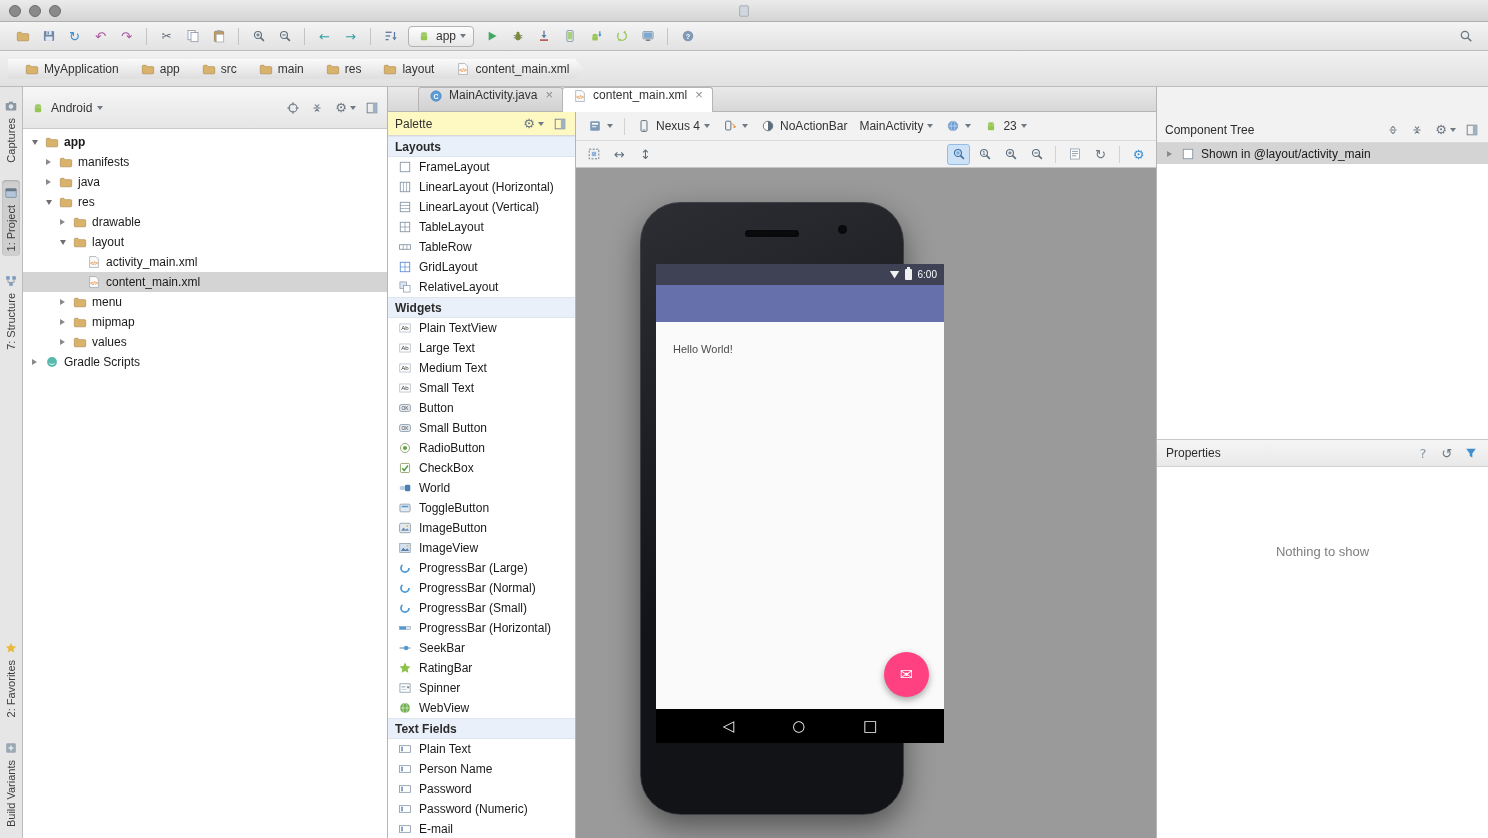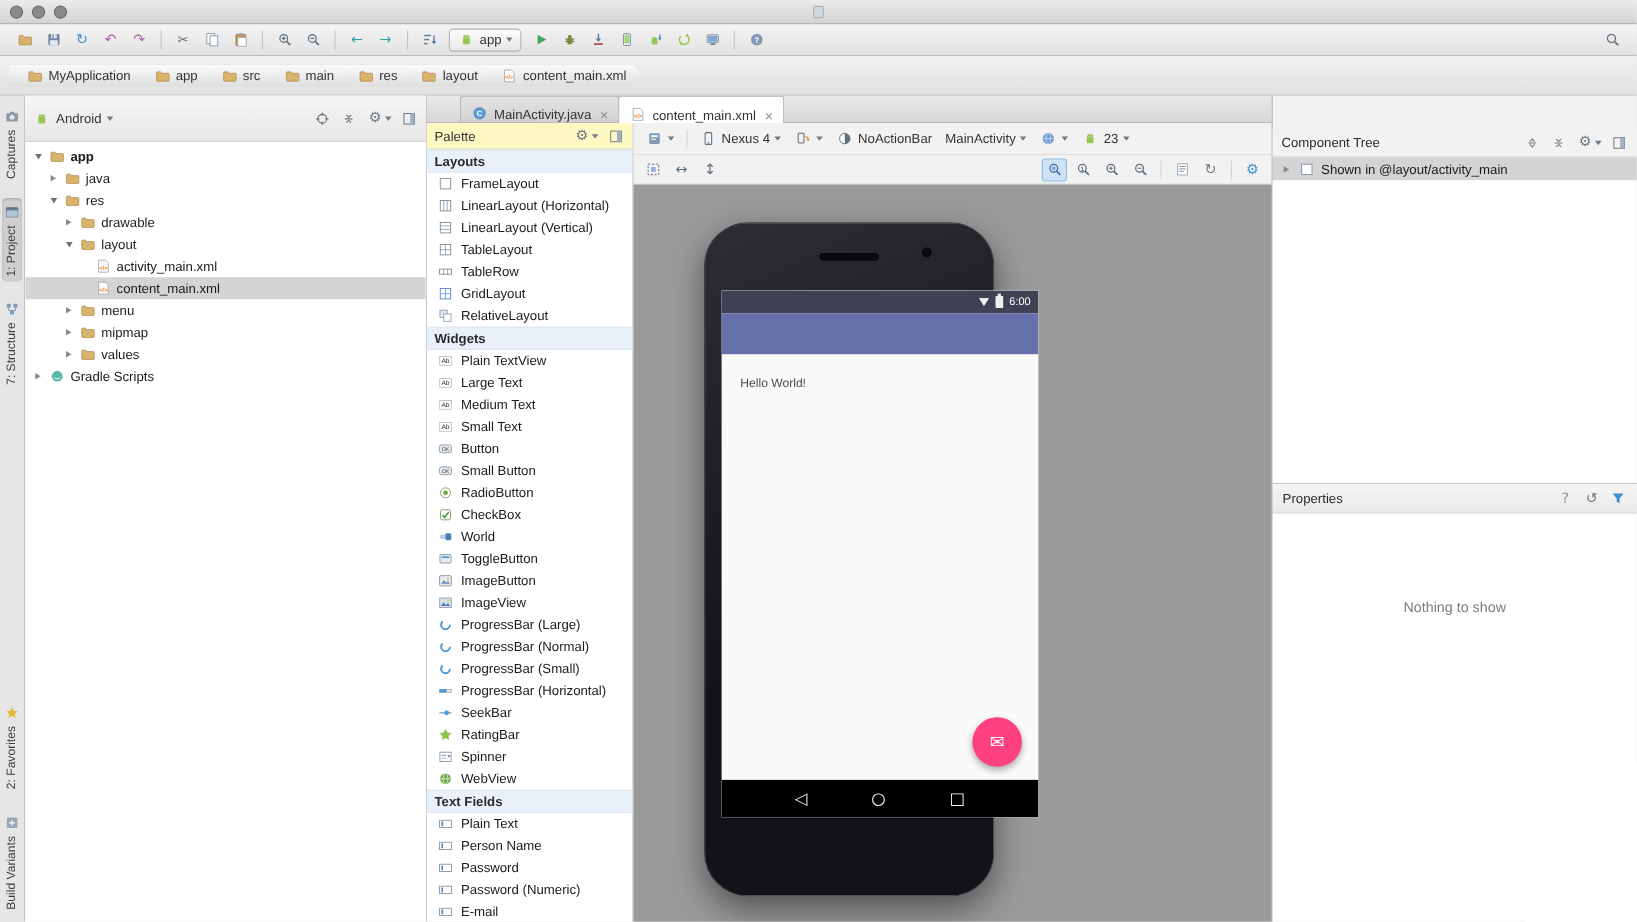--- a/index.html
+++ b/index.html
@@ -45,21 +45,21 @@
 .tree{flex:1;padding-top:3px;overflow:hidden;background:#fff}
 .tree-row{height:20px;display:flex;align-items:center;gap:4px;color:#1a1a1a;white-space:nowrap}
 .tree-row.selected{background:var(--c-selection-gray,#d4d4d4)}
 .tree-arrow{width:11px;height:11px;flex:none;display:flex;align-items:center;justify-content:center}
 .tree-arrow.right::before{content:"";width:0;height:0;border-top:3.5px solid transparent;border-bottom:3.5px solid transparent;border-left:5px solid #8a8a8a}
 .tree-arrow.down::before{content:"";width:0;height:0;border-left:3.5px solid transparent;border-right:3.5px solid transparent;border-top:5px solid #6f6f6f}
 .tree-label.bold{font-weight:bold}
 
 .editor{flex:1;display:flex;flex-direction:column;min-width:0}
 .tabs{height:25px;flex:none;background:linear-gradient(#e9e9e9,#d7d7d7);border-bottom:1px solid #b5b5b5;display:flex;align-items:flex-end;padding-left:30px}
-.tab{height:24px;display:flex;align-items:flex-end;gap:5px;padding:0 9px;background:linear-gradient(#e3e3e3,#d1d1d1);border:1px solid #b5b5b5;border-bottom:none;color:#333;margin-right:-1px;border-radius:3px 3px 0 0;white-space:nowrap}
+.tab{height:24px;display:flex;align-items:flex-start;gap:5px;padding:0 9px;background:linear-gradient(#e3e3e3,#d1d1d1);border:1px solid #b5b5b5;border-bottom:none;color:#333;margin-right:-1px;border-radius:3px 3px 0 0;white-space:nowrap}
 .tab.active{background:#fff;position:relative;z-index:2;height:25px;margin-bottom:-1px}
 .tab-close{color:#8b8b8b;font-size:13px;line-height:1;margin-left:3px}
 .editor-body{flex:1;display:flex;min-height:0}
 
 .palette{width:188px;flex:none;background:#fff;border-right:1px solid #b5b5b5;display:flex;flex-direction:column;font-size:12px}
 .palette-head{height:24px;flex:none;display:flex;align-items:center;padding:0 7px;background:#fef9c3;border-bottom:1px solid #d8d8d8;color:#333}
 .palette-list{flex:1;overflow:hidden}
 .psec-head{height:21px;display:flex;align-items:center;padding:0 7px;background:var(--c-palette-header-blue,#e9f0f9);border-top:1px solid #dde6f0;border-bottom:1px solid #dde6f0;font-weight:bold;color:#2b2b2b}
 .pitem{height:20px;display:flex;align-items:center;gap:6px;padding-left:9px;color:#1a1a1a;white-space:nowrap}
 
@@ -444,20 +444,29 @@
       </div>
       <div class="tree">
           <div class="tree-row" style="padding-left: 6px;">
             <span class="tree-arrow down"></span>
             <span class="icn">
               <svg viewBox="0 0 16 16" width="14" height="14" aria-hidden="true">
                 <path d="M1.5 4.8c0-.5.4-1 1-1h3.2l1.2 1.5h6.6c.6 0 1 .4 1 1v6.2c0 .6-.4 1-1 1H2.5c-.6 0-1-.4-1-1z" fill="#d9b36b" stroke="#a9854a" stroke-width="0.7"></path>
               </svg>
             </span>
             <span class="tree-label bold">app</span>
+          </div>
+          <div class="tree-row" style="padding-left: 20px;">
+            <span class="tree-arrow right"></span>
+            <span class="icn">
+              <svg viewBox="0 0 16 16" width="14" height="14" aria-hidden="true">
+                <path d="M1.5 4.8c0-.5.4-1 1-1h3.2l1.2 1.5h6.6c.6 0 1 .4 1 1v6.2c0 .6-.4 1-1 1H2.5c-.6 0-1-.4-1-1z" fill="#d9b36b" stroke="#a9854a" stroke-width="0.7"></path>
+              </svg>
+            </span>
+            <span class="tree-label">manifests</span>
           </div>
           <div class="tree-row" style="padding-left: 20px;">
             <span class="tree-arrow right"></span>
             <span class="icn">
               <svg viewBox="0 0 16 16" width="14" height="14" aria-hidden="true">
                 <path d="M1.5 4.8c0-.5.4-1 1-1h3.2l1.2 1.5h6.6c.6 0 1 .4 1 1v6.2c0 .6-.4 1-1 1H2.5c-.6 0-1-.4-1-1z" fill="#d9b36b" stroke="#a9854a" stroke-width="0.7"></path>
               </svg>
             </span>
             <span class="tree-label">java</span>
           </div>

